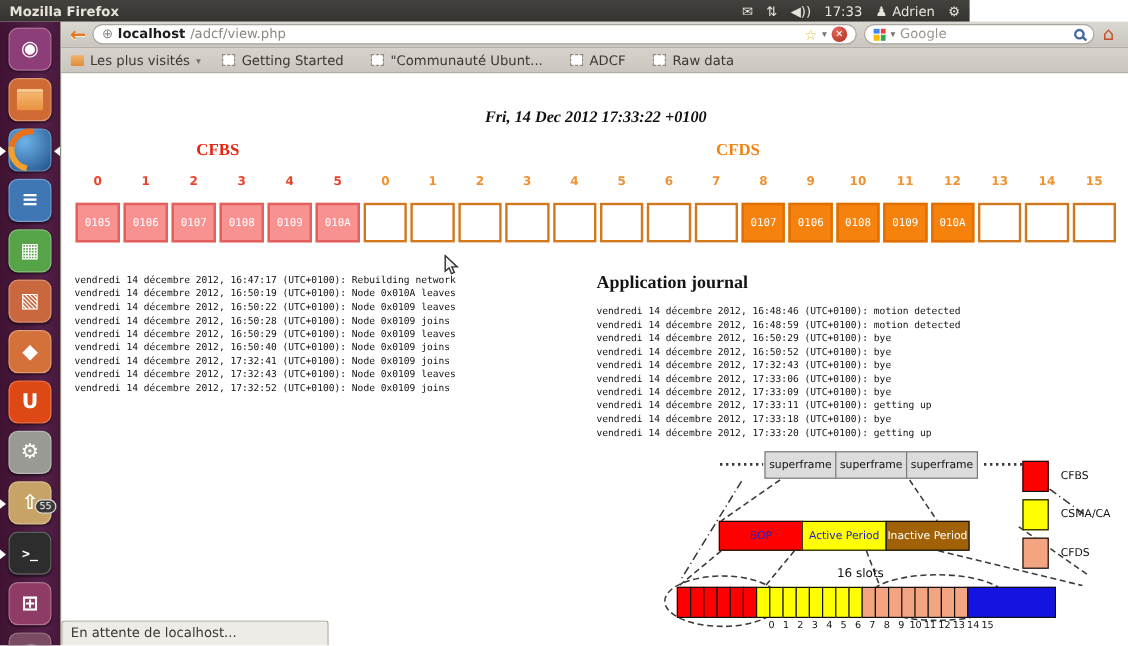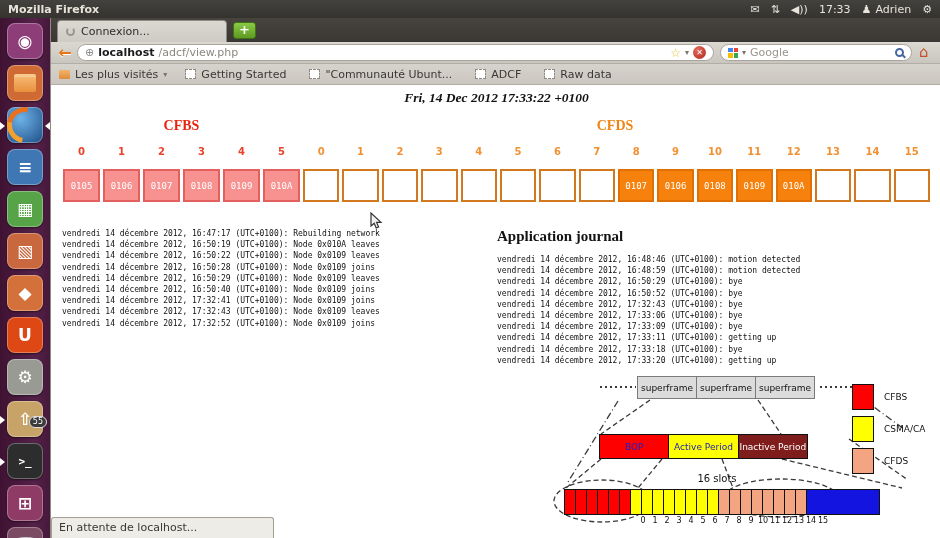--- a/index.html
+++ b/index.html
@@ -1,21 +1,21 @@
 <!DOCTYPE html>
 <html><head>
 <meta charset="utf-8">
 <style>
   * { box-sizing: border-box; margin: 0; padding: 0; }
   html,body { width:940px; height:538px; }
   body { position:relative; overflow:hidden; background:#fff;
          font-family:"DejaVu Sans", sans-serif; }
 
   
-  .panel { position:absolute; left:0; top:0; width:940px; height:18px;
+  .panel { position:absolute; left:0; top:0; width:808px; height:18px;
            background:linear-gradient(#44423e,#353330); color:#e8e4db;
            display:flex; align-items:center; font-size:11px; z-index:30; }
   .panel-title { font-weight:bold; margin-left:8px; }
   .panel-right { margin-left:auto; margin-right:8px; display:flex; gap:11px; align-items:center; }
   .tray-glyph { font-size:11px; }
   .panel-user { display:flex; gap:4px; align-items:center; }
 
   
   .launcher { position:absolute; left:0; top:18px; width:50px; height:520px;
               background:linear-gradient(90deg,#3f1232,#55214a 70%,#46183a);
@@ -241,27 +241,20 @@
     </div>
     <div class="litem" data-icon="trash">
       <div class="tile" style="background: rgb(123, 74, 99);">
         <span class="glyph"></span>
 
       </div>
     </div>
   </div>
 
 <div class="chrome">
-  <div class="tabstrip">
-    <div class="tab">
-      <span class="spinner"></span>
-      <span>Connexion...</span>
-    </div>
-    <div class="newtab">+</div>
-  </div>
 
   <div class="navbar">
     <span class="back">←</span>
     <div class="urlfield">
       <span class="url-globe">⊕</span>
       <span class="url-domain">localhost</span>
       <span class="url-path">/adcf/view.php</span>
       <span class="url-spacer"></span>
       <span class="star">☆</span>
       <span class="caret">▾</span>
@@ -516,21 +509,21 @@
 
       <div class="sf-box">superframe</div>
           <div class="sf-box">superframe</div>
           <div class="sf-box">superframe</div>
         </div>
 
       <div class="period-bar">
 
       <div class="period" style="background: rgb(255, 0, 0); color: rgb(32, 32, 192);">BOP</div>
           <div class="period" style="background: rgb(255, 255, 0); color: rgb(32, 32, 192);">Active Period</div>
-          <div class="period" style="background: #7f1d1d; color: rgb(255, 255, 255);">Inactive Period</div>
+          <div class="period" style="background: #a16207; color: rgb(255, 255, 255);">Inactive Period</div>
         </div>
 
       <div class="slots-caption">16 slots</div>
 
       <div class="brow">
         <span style="display:flex;">
 
         <span class="bcell" data-k="cfbs"></span>
             <span class="bcell" data-k="cfbs"></span>
             <span class="bcell" data-k="cfbs"></span>

